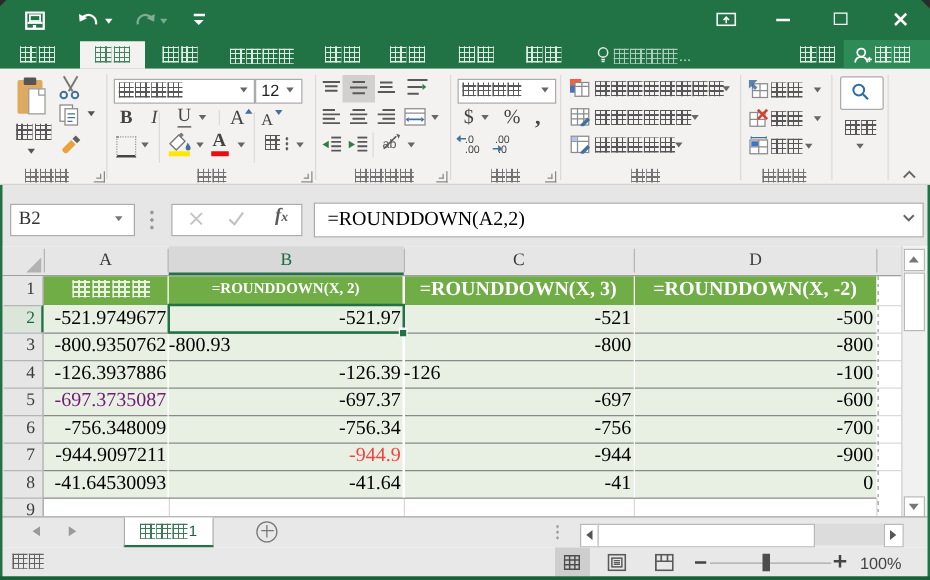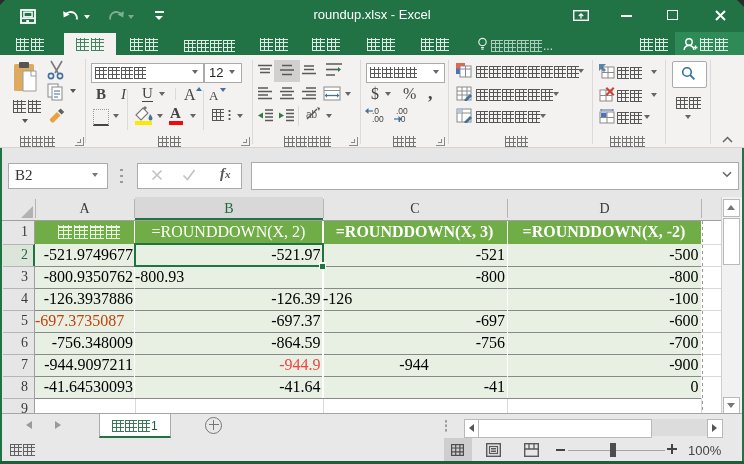--- a/index.html
+++ b/index.html
@@ -39,21 +39,20 @@
 
 <svg class="ab" style="left:108px;top:10px;opacity:.42" width="17" height="13" viewBox="0 0 17 13">
 <path d="M13.8 4.5 C11.5 1.8 7.5 1.2 4.8 3.1 C2.7 4.6 1.8 7 2.2 9.5" fill="none" stroke="#fff" stroke-width="1.8"></path>
 <path d="M15.8 1.2l-.5 6.2-6-2.8z" fill="#fff"></path>
 </svg>
 <div class="ab dd w" style="left:128px;top:15px;opacity:.4;border-left-width:3px;border-right-width:3px"></div>
 
 <div class="ab" style="left:155px;top:11px;width:9px;height:1.5px;background:#fff"></div>
 <div class="ab dd w" style="left:155px;top:16px;border-left-width:4px;border-right-width:4px;border-top-width:4.5px"></div>
 
-<div class="ab" style="left:0;top:0;width:744px;height:30px;line-height:30px;text-align:center;color:#fff;font-size:13px">roundup.xlsx - Excel</div>
 
 <svg class="ab" style="left:573px;top:10px" width="16" height="11" viewBox="0 0 16 11">
 <rect x=".7" y=".7" width="14.6" height="9.6" fill="none" stroke="#fff" stroke-width="1.4"></rect>
 <path d="M8 8.5V4.2M5.8 6l2.2-2.2L10.2 6" fill="none" stroke="#fff" stroke-width="1.3"></path>
 </svg>
 <div class="ab" style="left:621px;top:15px;width:11px;height:2px;background:#fff"></div>
 <div class="ab" style="left:667px;top:10px;width:9px;height:8px;border:1.5px solid #fff"></div>
 <svg class="ab" style="left:714px;top:9px" width="13" height="13" viewBox="0 0 13 13">
 <path d="M2 2l9 9M11 2l-9 9" stroke="#fff" stroke-width="2"></path>
 </svg>
@@ -293,20 +292,21 @@
 <div class="ab" style="left:120px;top:167px;width:3px;height:17px;background:radial-gradient(circle 1.5px, #9a9a9a 1.2px, transparent 1.5px) 0 0/3px 6px"></div>
 <div class="wbox" style="left:137px;top:163px;width:103px;height:24px"></div>
 <svg class="ab" style="left:151px;top:169px" width="12" height="12" viewBox="0 0 12 12">
       <path d="M1.5 1.5l9 9M10.5 1.5l-9 9" stroke="#c3c3c3" stroke-width="1.6"></path>
     </svg>
 <svg class="ab" style="left:182px;top:169px" width="14" height="12" viewBox="0 0 14 12">
       <path d="M1.5 6.5l4 4L12.5 1" fill="none" stroke="#c3c3c3" stroke-width="1.7"></path>
     </svg>
 <div class="ab ser" style="left:220px;top:165px;font-size:15px;font-style:italic;font-weight:bold;color:#595959">f<span style="font-size:11px">x</span></div>
 <div class="wbox" style="left:251px;top:162px;width:486px;height:26px"></div>
+<div class="ab ser" style="left:262px;top:167px;font-size:16px;color:#000">=ROUNDDOWN(A2,2)</div>
 <svg class="ab" style="left:722px;top:171px" width="10" height="7" viewBox="0 0 10 7">
       <path d="M1 1.2l4 4 4-4" fill="none" stroke="#666" stroke-width="1.6"></path>
     </svg>
 
 <div id="gridparts">
 
 <div class="ab" style="left:2px;top:197px;width:719px;height:216px;background:#fff"></div>
 <div class="ab" style="left:2px;top:197px;width:719px;height:23px;background:#e6e6e6;border-bottom:1px solid #9f9f9f;box-sizing:content-box"></div>
 <div class="ab" style="left:134.5px;top:197px;width:188.5px;height:21px;background:#d8d8d8;border-bottom:2px solid #217346"></div>
 <div class="ab" style="left:2px;top:221px;width:33px;height:192px;background:#e6e6e6;border-right:1px solid #9f9f9f;box-sizing:border-box"></div>
@@ -354,21 +354,21 @@
 <div class="ab" style="left:134.5px;top:398px;width:1px;height:15px;background:#d9d9d9"></div>
 <div class="ab" style="left:322.5px;top:398px;width:1px;height:15px;background:#d9d9d9"></div>
 <div class="ab" style="left:507px;top:398px;width:1px;height:15px;background:#d9d9d9"></div>
 <div class="ab" style="left:700.5px;top:398px;width:1px;height:15px;background:#d9d9d9"></div>
 
 <div class="ab" style="left:35px;top:221px;width:666px;height:23px;background:#70ad47"></div>
 <div class="ab" style="left:133.5px;top:221px;width:1.5px;height:23px;background:#fff"></div>
 <div class="ab" style="left:322px;top:221px;width:1.5px;height:23px;background:#fff"></div>
 <div class="ab" style="left:506.5px;top:221px;width:1.5px;height:23px;background:#fff"></div>
 <div class="ab" style="left:40px;top:222px;width:99px;text-align:center;color:#fff"><i class="z b z14"></i><i class="z b z14"></i><i class="z b z14"></i><i class="z b z14"></i></div>
-<div class="ab ser" style="left:135px;top:223px;width:187px;text-align:center;font-size:16px;font-weight:normal;color:#fff">=ROUNDDOWN(X, 2)</div>
+<div class="ab ser" style="left:135px;top:223px;width:187px;text-align:center;font-size:12px;font-weight:bold;color:#fff">=ROUNDDOWN(X, 2)</div>
 <div class="ab ser" style="left:323px;top:223px;width:183px;text-align:center;font-size:16px;font-weight:bold;color:#fff">=ROUNDDOWN(X, 3)</div>
 <div class="ab ser" style="left:508px;top:223px;width:192px;text-align:center;font-size:16px;font-weight:bold;color:#fff">=ROUNDDOWN(X, -2)</div>
 
 <div class="ab" style="left:35px;top:244px;width:666px;height:154px;background:#e7f0e2"></div>
 <div class="ab" style="left:35px;top:265.5px;width:666px;height:1px;background:#898989"></div>
 <div class="ab" style="left:35px;top:287.5px;width:666px;height:1px;background:#898989"></div>
 <div class="ab" style="left:35px;top:309.5px;width:666px;height:1px;background:#898989"></div>
 <div class="ab" style="left:35px;top:331.5px;width:666px;height:1px;background:#898989"></div>
 <div class="ab" style="left:35px;top:353.5px;width:666px;height:1px;background:#898989"></div>
 <div class="ab" style="left:35px;top:375.5px;width:666px;height:1px;background:#898989"></div>
@@ -382,31 +382,31 @@
 <div class="ab ser" style="left:323px;top:247px;width:182px;text-align:right;font-size:16px;color:#000;line-height:16px">-521</div>
 <div class="ab ser" style="left:508px;top:247px;width:190.5px;text-align:right;font-size:16px;color:#000;line-height:16px">-500</div>
 <div class="ab ser" style="left:35px;top:269px;width:98px;text-align:right;font-size:16px;color:#000;line-height:16px">-800.9350762</div>
 <div class="ab ser" style="left:135px;top:269px;width:185.5px;text-align:left;font-size:16px;color:#000;line-height:16px">-800.93</div>
 <div class="ab ser" style="left:323px;top:269px;width:182px;text-align:right;font-size:16px;color:#000;line-height:16px">-800</div>
 <div class="ab ser" style="left:508px;top:269px;width:190.5px;text-align:right;font-size:16px;color:#000;line-height:16px">-800</div>
 <div class="ab ser" style="left:35px;top:291px;width:98px;text-align:right;font-size:16px;color:#000;line-height:16px">-126.3937886</div>
 <div class="ab ser" style="left:135px;top:291px;width:185.5px;text-align:right;font-size:16px;color:#000;line-height:16px">-126.39</div>
 <div class="ab ser" style="left:323px;top:291px;width:182px;text-align:left;font-size:16px;color:#000;line-height:16px">-126</div>
 <div class="ab ser" style="left:508px;top:291px;width:190.5px;text-align:right;font-size:16px;color:#000;line-height:16px">-100</div>
-<div class="ab ser" style="left:35px;top:313px;width:98px;font-size:16px;color:#c2410c;line-height:16px">-697.3735087</div>
+<div class="ab ser" style="left:35px;top:313px;width:98px;text-align:right;font-size:16px;color:#701a75;line-height:16px">-697.3735087</div>
 <div class="ab ser" style="left:135px;top:313px;width:185.5px;text-align:right;font-size:16px;color:#000;line-height:16px">-697.37</div>
 <div class="ab ser" style="left:323px;top:313px;width:182px;text-align:right;font-size:16px;color:#000;line-height:16px">-697</div>
 <div class="ab ser" style="left:508px;top:313px;width:190.5px;text-align:right;font-size:16px;color:#000;line-height:16px">-600</div>
 <div class="ab ser" style="left:35px;top:335px;width:98px;text-align:right;font-size:16px;color:#000;line-height:16px">-756.348009</div>
-<div class="ab ser" style="left:135px;top:335px;width:185.5px;text-align:right;font-size:16px;color:#000;line-height:16px">-864.59</div>
+<div class="ab ser" style="left:135px;top:335px;width:185.5px;text-align:right;font-size:16px;color:#000;line-height:16px">-756.34</div>
 <div class="ab ser" style="left:323px;top:335px;width:182px;text-align:right;font-size:16px;color:#000;line-height:16px">-756</div>
 <div class="ab ser" style="left:508px;top:335px;width:190.5px;text-align:right;font-size:16px;color:#000;line-height:16px">-700</div>
 <div class="ab ser" style="left:35px;top:357px;width:98px;text-align:right;font-size:16px;color:#000;line-height:16px">-944.9097211</div>
 <div class="ab ser" style="left:135px;top:357px;width:185.5px;text-align:right;font-size:16px;color:#ef4444;line-height:16px">-944.9</div>
-<div class="ab ser" style="left:323px;top:357px;width:182px;text-align:center;font-size:16px;color:#000;line-height:16px">-944</div>
+<div class="ab ser" style="left:323px;top:357px;width:182px;text-align:right;font-size:16px;color:#000;line-height:16px">-944</div>
 <div class="ab ser" style="left:508px;top:357px;width:190.5px;text-align:right;font-size:16px;color:#000;line-height:16px">-900</div>
 <div class="ab ser" style="left:35px;top:379px;width:98px;text-align:right;font-size:16px;color:#000;line-height:16px">-41.64530093</div>
 <div class="ab ser" style="left:135px;top:379px;width:185.5px;text-align:right;font-size:16px;color:#000;line-height:16px">-41.64</div>
 <div class="ab ser" style="left:323px;top:379px;width:182px;text-align:right;font-size:16px;color:#000;line-height:16px">-41</div>
 <div class="ab ser" style="left:508px;top:379px;width:190.5px;text-align:right;font-size:16px;color:#000;line-height:16px">0</div>
 </div>
 
 <div class="ab" style="left:133.5px;top:243px;width:190px;height:24px;border:2px solid #217346;box-sizing:border-box"></div>
 <div class="ab" style="left:318.5px;top:262px;width:7px;height:7px;background:#fff"></div>
 <div class="ab" style="left:320px;top:263.5px;width:5px;height:5px;background:#217346"></div>

